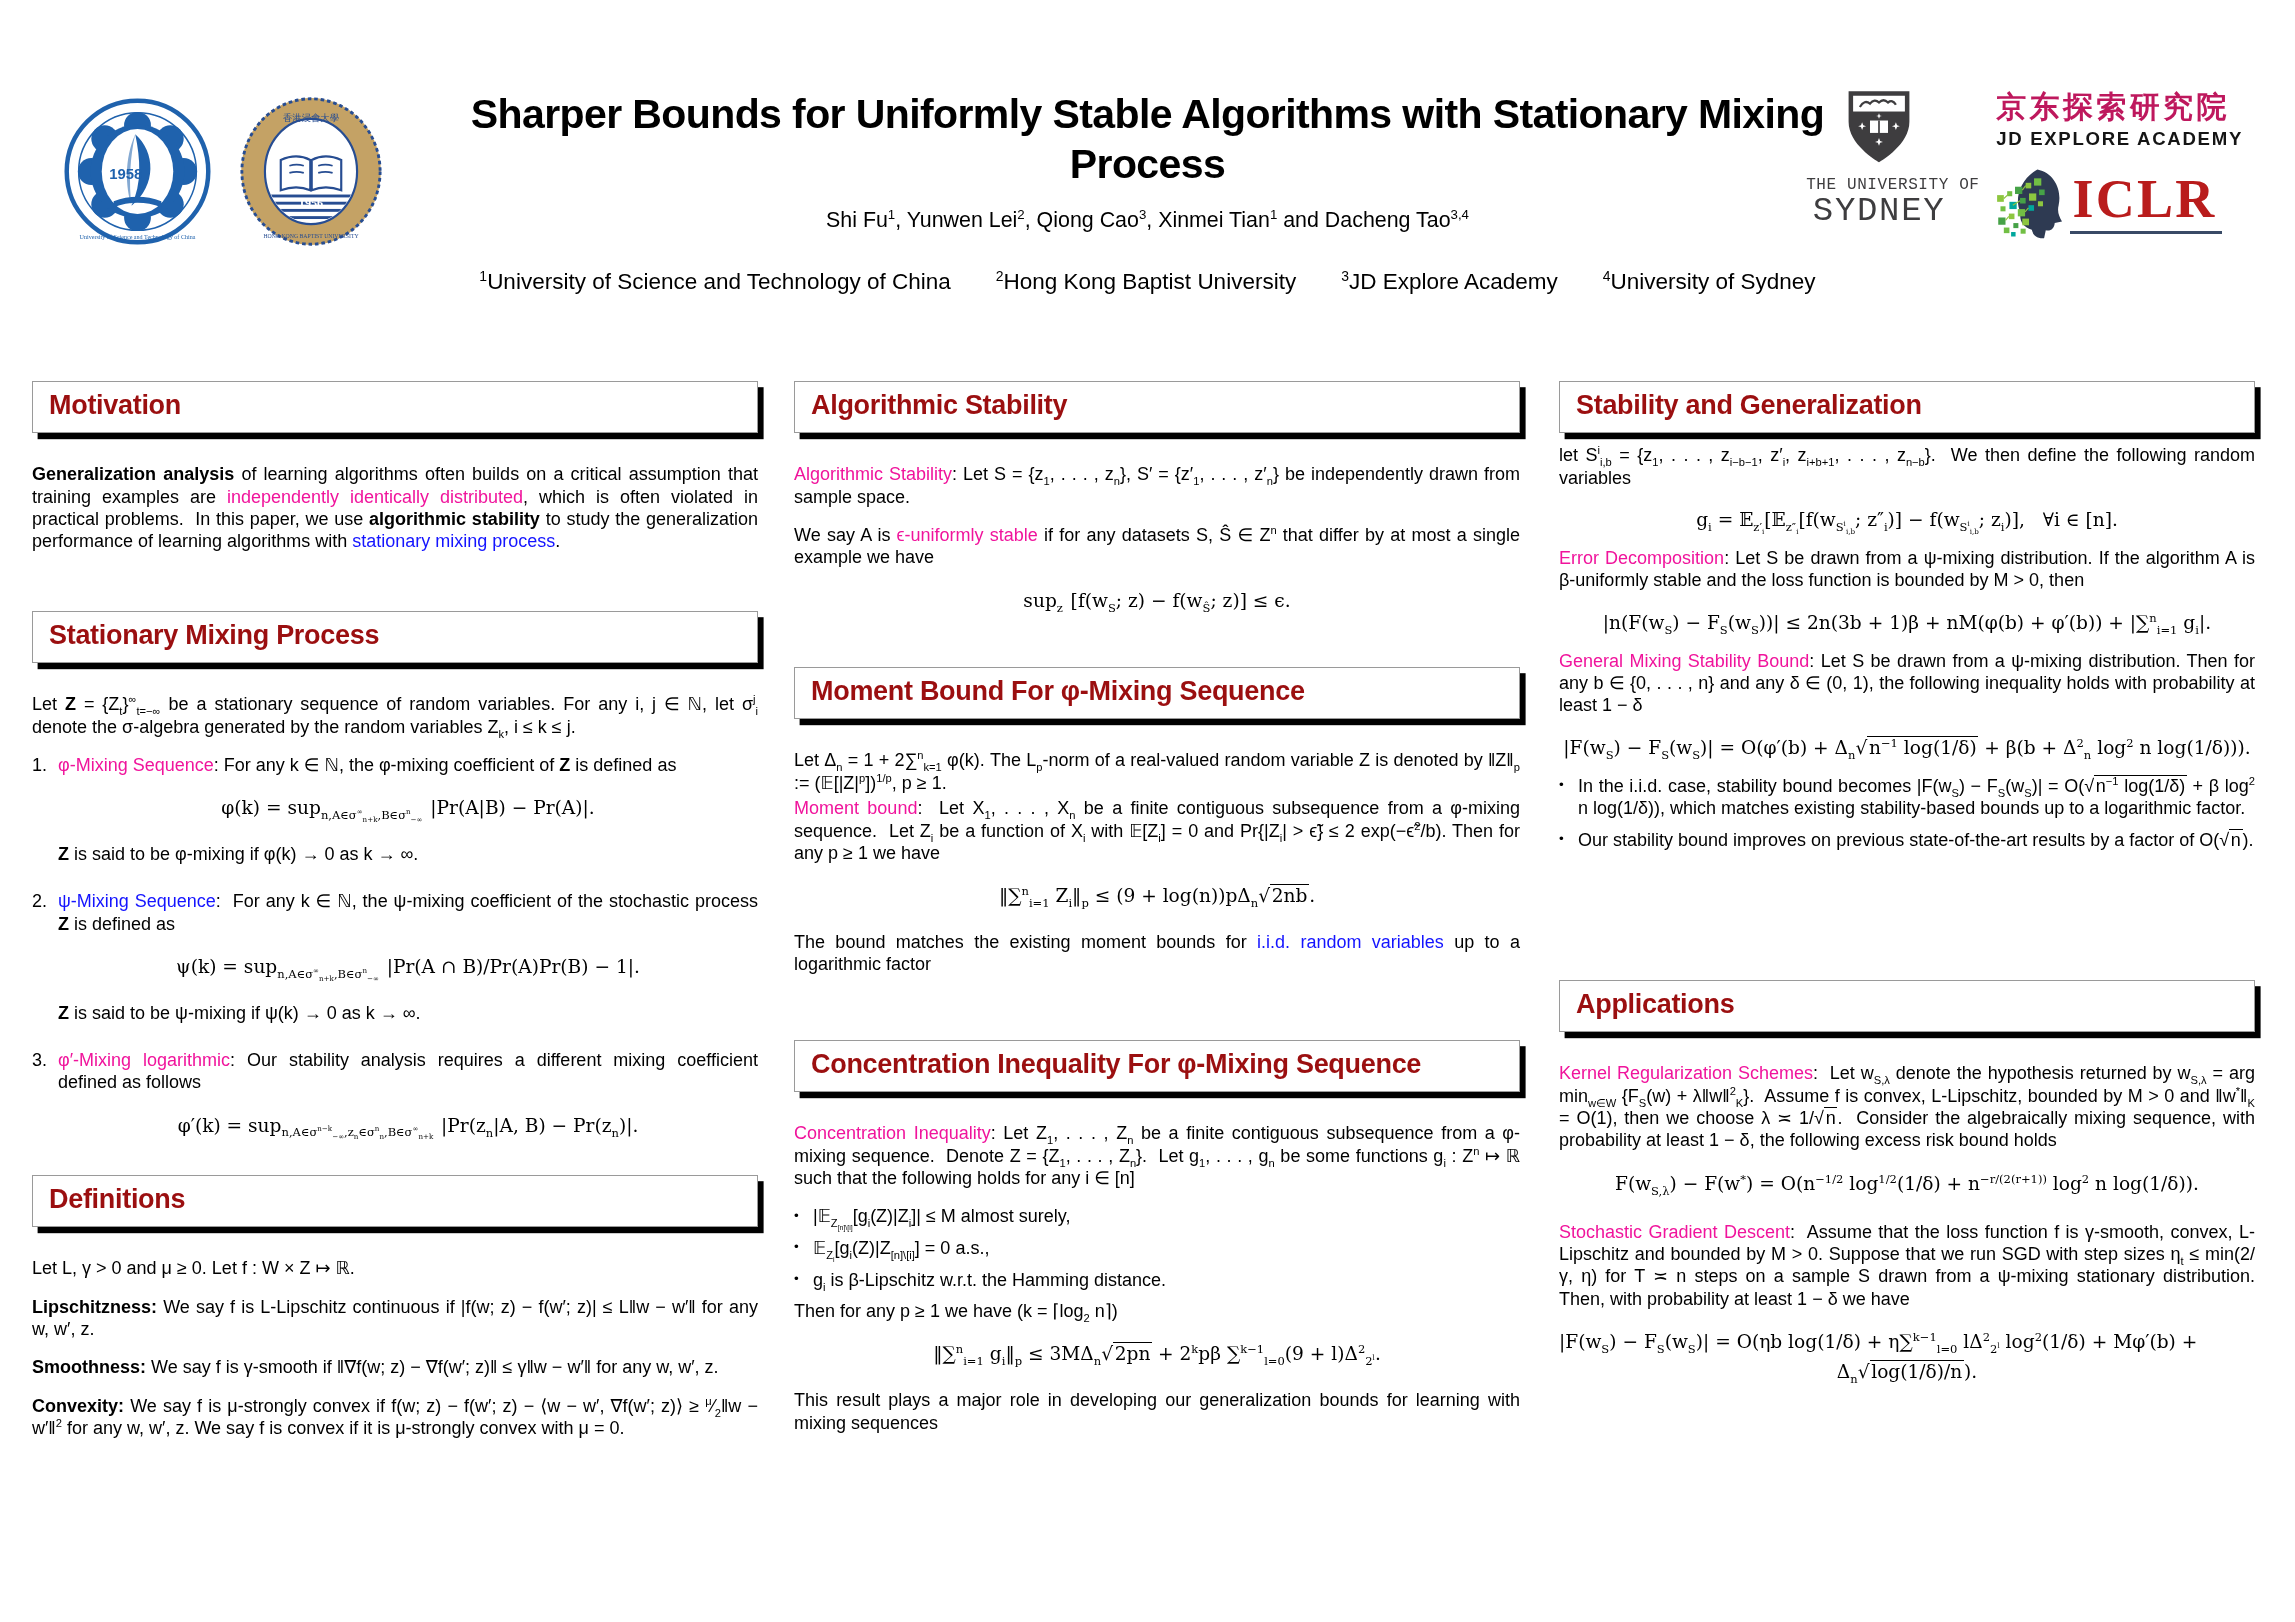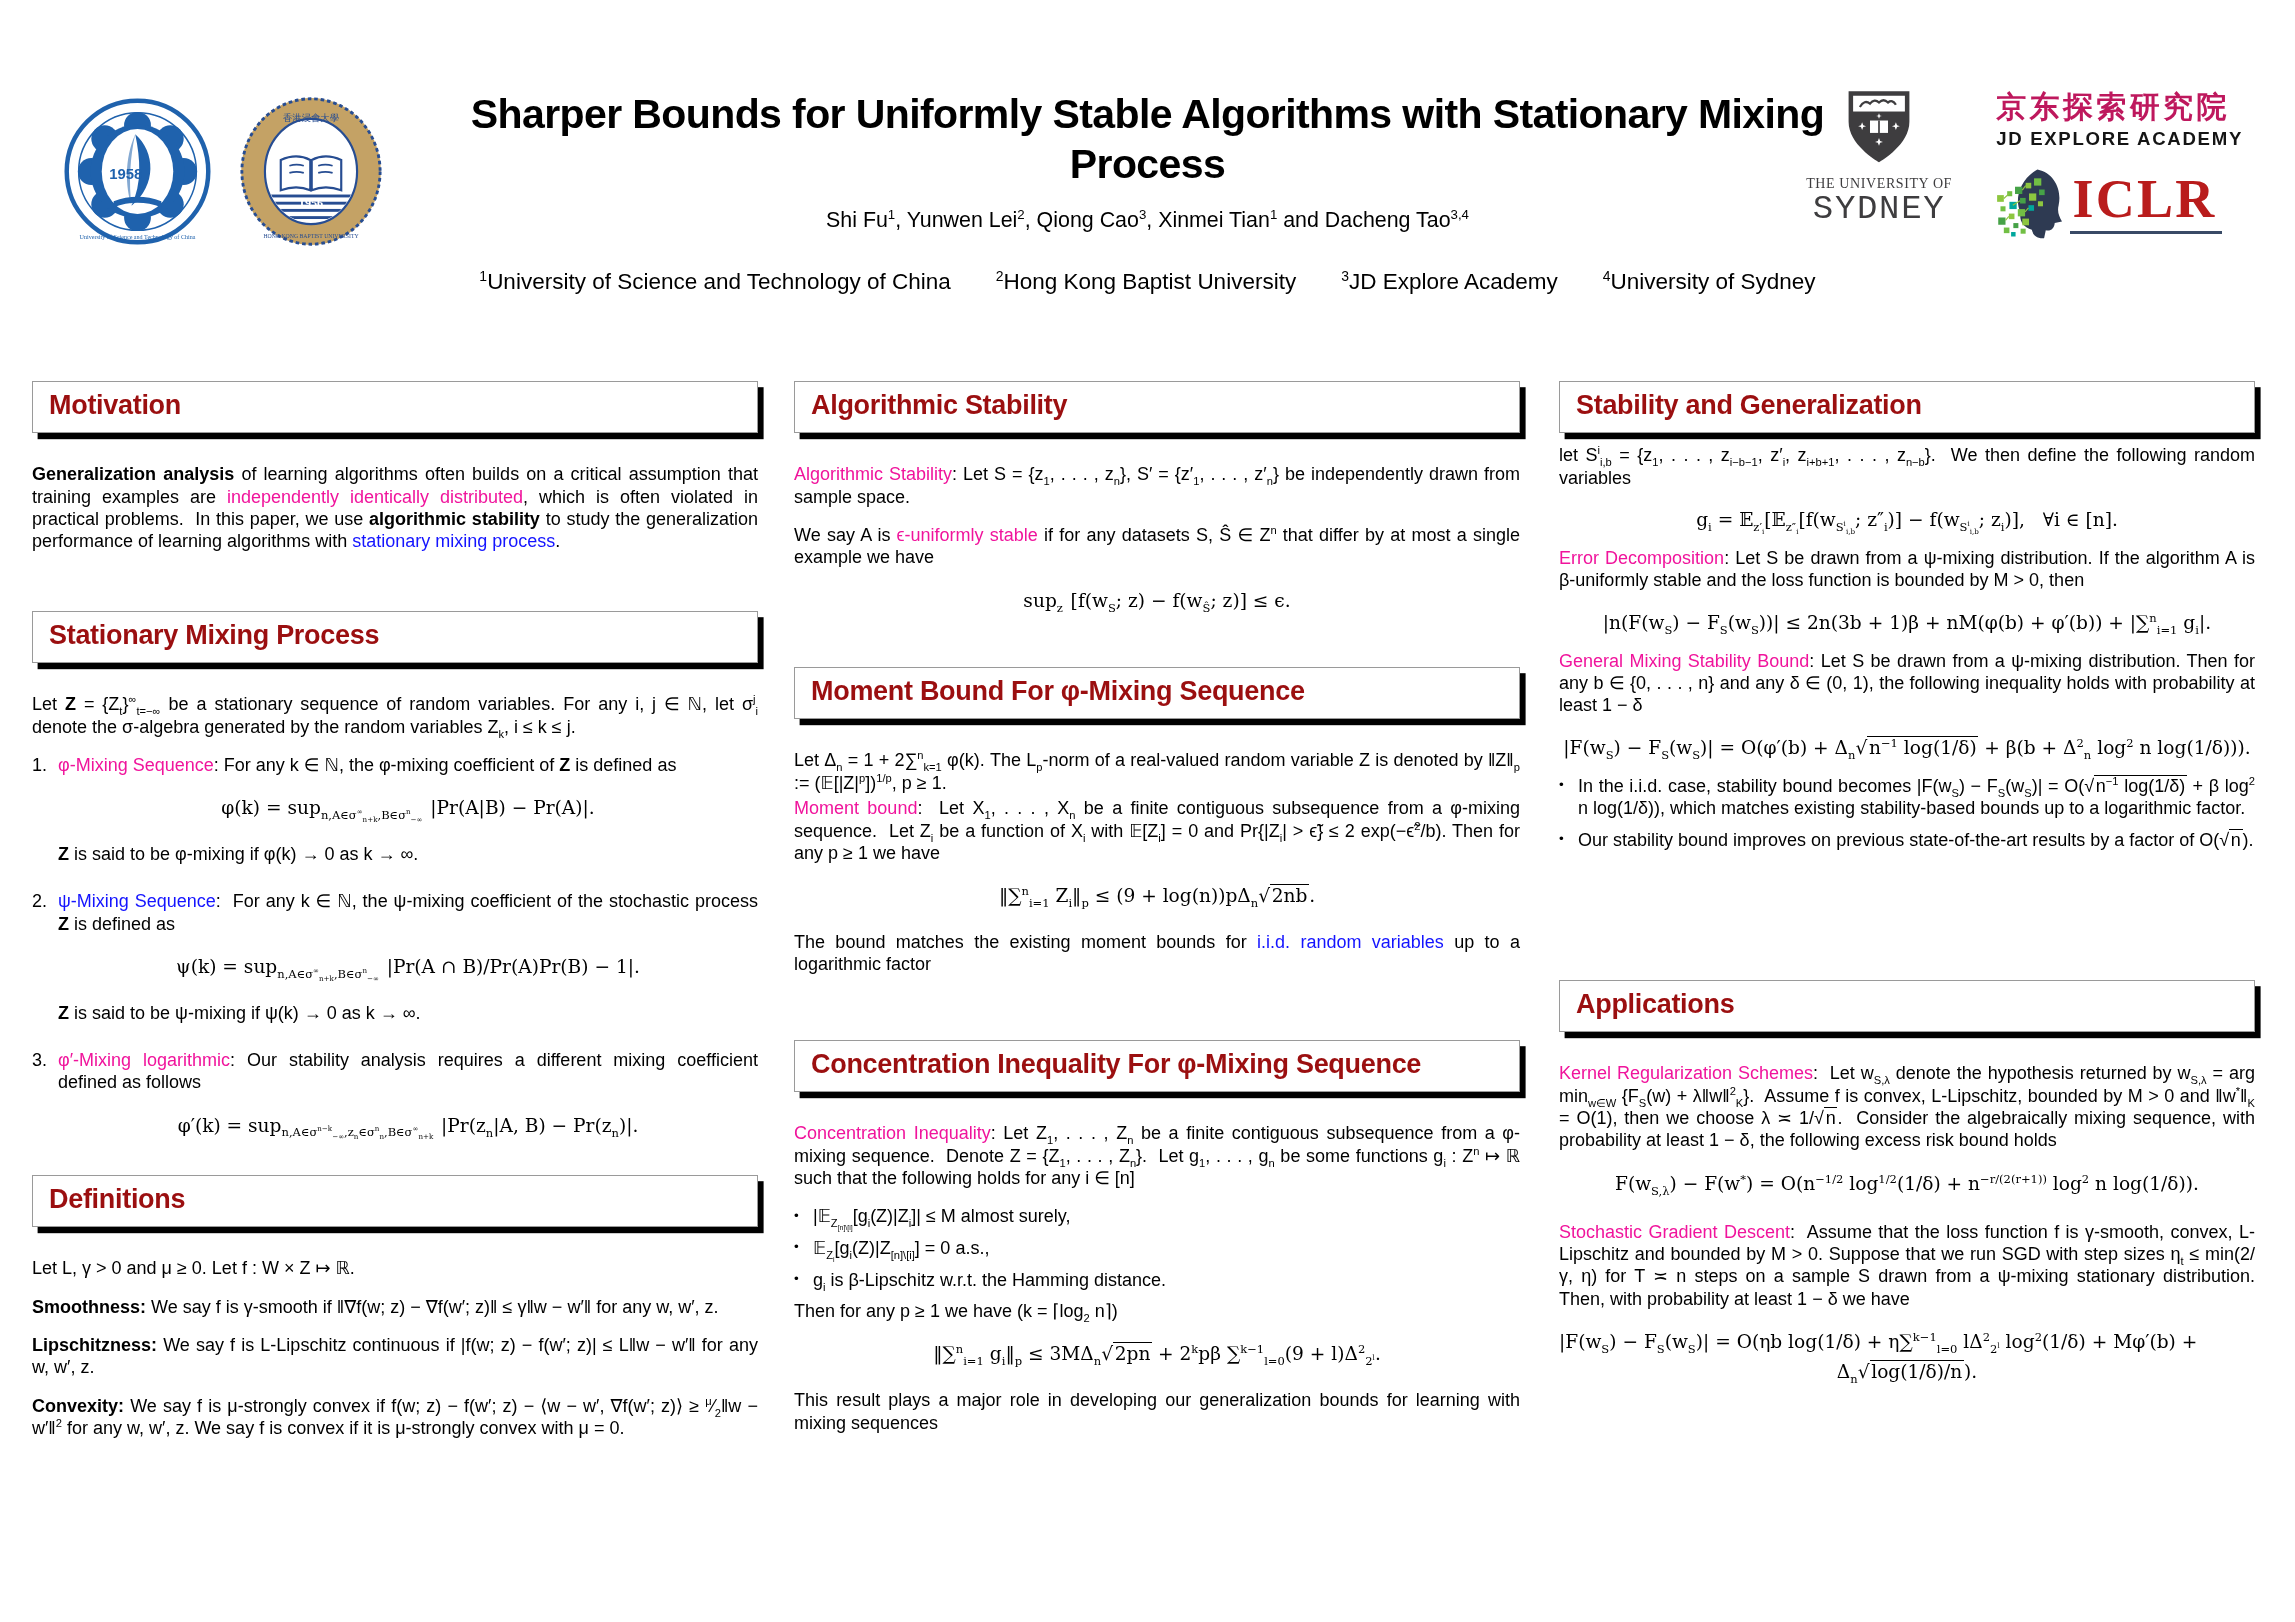--- a/index.html
+++ b/index.html
@@ -17,21 +17,21 @@
   .logos-left{position:absolute;left:63px;top:95px;display:flex;gap:27px;align-items:center}
   .logo-box{display:block}
   .title-block{position:absolute;left:50%;transform:translateX(-50%);top:89px;width:1369px;text-align:center}
   .poster-title{font-size:41px;font-weight:bold;line-height:1.22;margin:0;letter-spacing:-0.6px}
   .authors{font-size:21.4px;margin-top:19px}
   .affiliations{font-size:22.5px;margin-top:36px}
   sup{font-size:0.62em;line-height:0}
   sub{font-size:0.62em;line-height:0}
   .logos-right{position:absolute;right:52px;top:84px;display:flex;gap:44px;align-items:flex-start}
   .sydney{width:146px;text-align:center;margin-top:4.5px}
-  .sydney-text1{font-family:Liberation Serif, serif;font-size:14px;letter-spacing:0.6px;color:#3e3d3f;margin-top:9px;white-space:nowrap}
+  .sydney-text1{font-family:Liberation Mono, monospace;font-size:16px;letter-spacing:0.6px;color:#3e3d3f;margin-top:9px;white-space:nowrap}
   .sydney-text2{font-family:Liberation Mono, monospace;font-size:34px;color:#3e3d3f;letter-spacing:1.7px;line-height:1.05}
   .right-stack{display:flex;flex-direction:column;gap:17px;margin-top:8px;align-items:flex-start}
   .jd-cn{color:#be185d;font-size:30px;font-weight:bold;letter-spacing:3.4px;line-height:1;white-space:nowrap}
   .jd-en{color:#151515;font-size:18.6px;font-weight:bold;letter-spacing:1.7px;margin-top:5.6px;white-space:nowrap}
   .iclr{display:flex;align-items:center;gap:8px}
   .iclr-text{font-family:Liberation Serif, serif;font-size:54px;font-weight:bold;color:#b91c1c;
     border-bottom:3.4px solid #394a66;line-height:1.0;padding:0 5.6px 4.5px 2.3px;letter-spacing:2.3px}
   
   .columns{position:absolute;top:381px;left:0;right:0;height:1242px}
   .col{position:absolute;top:0}
@@ -215,22 +215,22 @@
         </div>
       </div>
     </section>
 
     <section class="sec" style="top:794px">
       <div class="panel-header">
         <h2>Definitions</h2>
       </div>
       <div class="panel-body">
         <p>Let L, γ &gt; 0 and μ ≥ 0. Let f : W × Z ↦ ℝ.</p>
+        <p><b>Lipschitzness:</b> We say f is L-Lipschitz continuous if |f(w; z) − f(w′; z)| ≤ L‖w − w′‖ for any w, w′, z.</p>
         <p><b>Smoothness:</b> We say f is γ-smooth if ‖∇f(w; z) − ∇f(w′; z)‖ ≤ γ‖w − w′‖ for any w, w′, z.</p>
-        <p><b>Lipschitzness:</b> We say f is L-Lipschitz continuous if |f(w; z) − f(w′; z)| ≤ L‖w − w′‖ for any w, w′, z.</p>
         <p><b>Convexity:</b> We say f is μ-strongly convex if f(w; z) − f(w′; z) − ⟨w − w′, ∇f(w′; z)⟩ ≥ <sup>μ</sup>⁄<sub>2</sub>‖w − w′‖<sup>2</sup> for any w, w′, z. We say f is convex if it is μ-strongly convex with μ = 0.</p>
       </div>
     </section>
   </div>
 
   <div class="col col-mid">
 
     <section class="sec" style="top:0">
       <div class="panel-header">
         <h2>Algorithmic Stability</h2>

